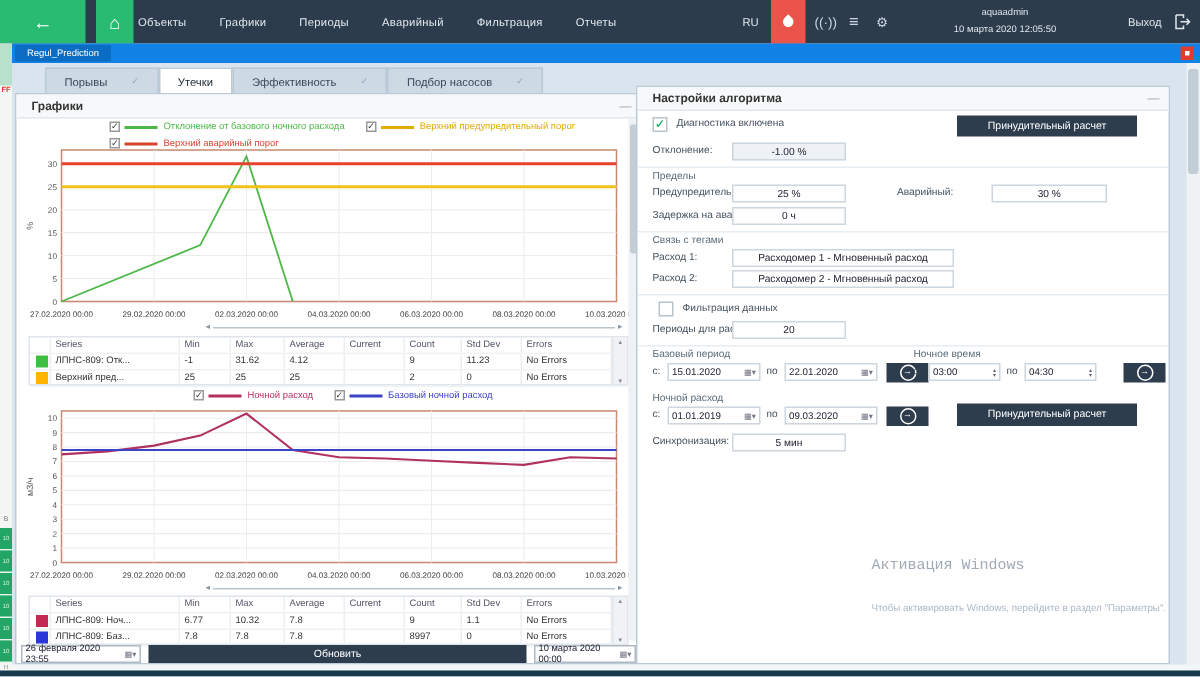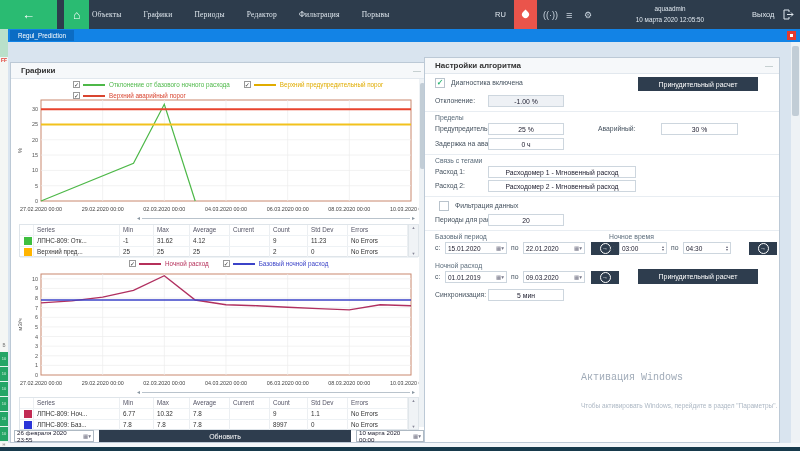--- a/index.html
+++ b/index.html
@@ -6,21 +6,21 @@
   .screen{position:relative;width:800px;height:451px;overflow:hidden;background:#d9e4ef;
     font-family:"Liberation Sans",sans-serif;-webkit-font-smoothing:antialiased;}
   .abs{position:absolute;}
   
   .navbar{position:absolute;left:0;top:0;width:800px;height:29px;background:#2d3c4c;}
   .btn-back{position:absolute;left:0;top:0;width:57px;height:29px;background:#2abb72;color:#fff;
     display:flex;align-items:center;justify-content:center;font-size:13px;cursor:pointer;}
   .btn-home{position:absolute;left:64px;top:0;width:25px;height:29px;background:#2abb72;color:#fff;
     display:flex;align-items:center;justify-content:center;font-size:12px;cursor:pointer;}
   .nav-menu{position:absolute;left:92px;top:0;height:29px;display:flex;gap:22px;align-items:center;}
-  .nav-menu span{font-size:7.5px;color:#dfe7ee;letter-spacing:.2px;cursor:pointer;font-family:Liberation Serif, serif;}
+  .nav-menu span{font-size:7.5px;color:#dfe7ee;letter-spacing:.2px;cursor:pointer;}
   .nav-lang{position:absolute;left:495px;top:0;height:29px;display:flex;align-items:center;font-size:7.5px;color:#dfe7ee;}
   .btn-alarm{position:absolute;left:514px;top:0;width:23px;height:29px;background:#ea544b;
     display:flex;align-items:center;justify-content:center;}
   .drop{width:7px;height:7px;background:#fff;border-radius:0 50% 50% 50%;transform:rotate(45deg);}
   .nicon{position:absolute;top:0;height:29px;display:flex;align-items:center;color:#c9d4de;font-size:9px;}
   .user-block{position:absolute;left:600px;top:3px;width:140px;text-align:center;color:#dfe7ee;}
   .user-block div{font-size:6.3px;line-height:11px;}
   .nav-logout{position:absolute;left:752px;top:0;height:29px;display:flex;align-items:center;font-size:7.5px;color:#dfe7ee;cursor:pointer;}
   .logout-svg{position:absolute;left:783px;top:9px;}
   
@@ -111,23 +111,23 @@
     <div class="btn-back">
         <span>←</span>
       </div>
     <div class="btn-home">
         <span>⌂</span>
       </div>
     <div class="nav-menu" id="nav-menu">
         <span>Объекты</span>
         <span>Графики</span>
         <span>Периоды</span>
-        <span>Редактор</span>
+        <span>Аварийный</span>
         <span>Фильтрация</span>
-        <span>Порывы</span>
+        <span>Отчеты</span>
       </div>
     <div class="nav-lang">RU</div>
     <div class="btn-alarm">
         <span class="drop"></span>
       </div>
     <span class="nicon" style="left:543px;">((·))</span>
     <span class="nicon" style="left:566px;font-size:11px;">≡</span>
     <span class="nicon" style="left:584px;">⚙</span>
     <div class="user-block">
       <div>aquaadmin</div>
@@ -155,20 +155,37 @@
         <div>10</div>
         <div>10</div>
         <div>10</div>
         <div>10</div>
         <div>10</div>
         <div>10</div>
       </div>
     <div class="rowh">H</div>
   </div>
 
+  <div class="tabs" id="tabs">
+      <div class="tab">
+        <span>Порывы</span>
+        <span class="chk">✓</span>
+      </div>
+      <div class="tab active">
+        <span>Утечки</span>
+      </div>
+      <div class="tab">
+        <span>Эффективность</span>
+        <span class="chk">✓</span>
+      </div>
+      <div class="tab">
+        <span>Подбор насосов</span>
+        <span class="chk">✓</span>
+      </div>
+    </div>
 
   <div class="panel" style="left:10px;top:62px;width:418px;height:381px;">
     <div class="phead">
       <span class="t">Графики</span>
       <span class="mini">—</span>
     </div>
 
     <div class="legend" id="legend1" style="left:62px;top:17px;width:352px;">
         <span class="legend-item">
           <span class="cb">✓</span>

